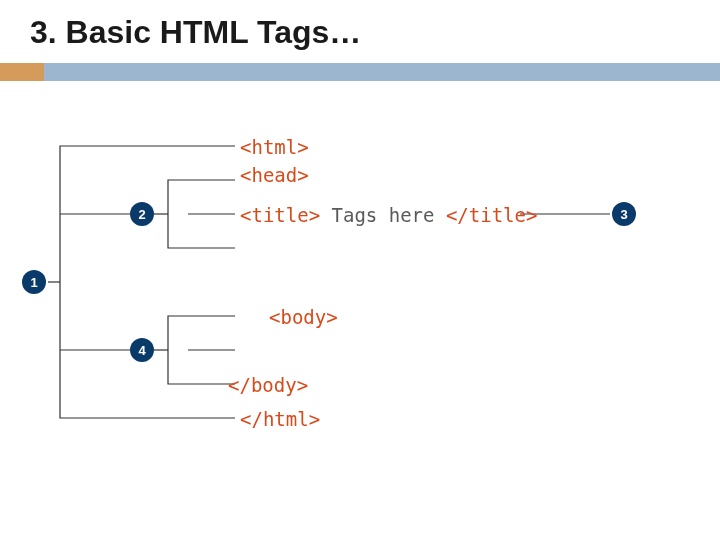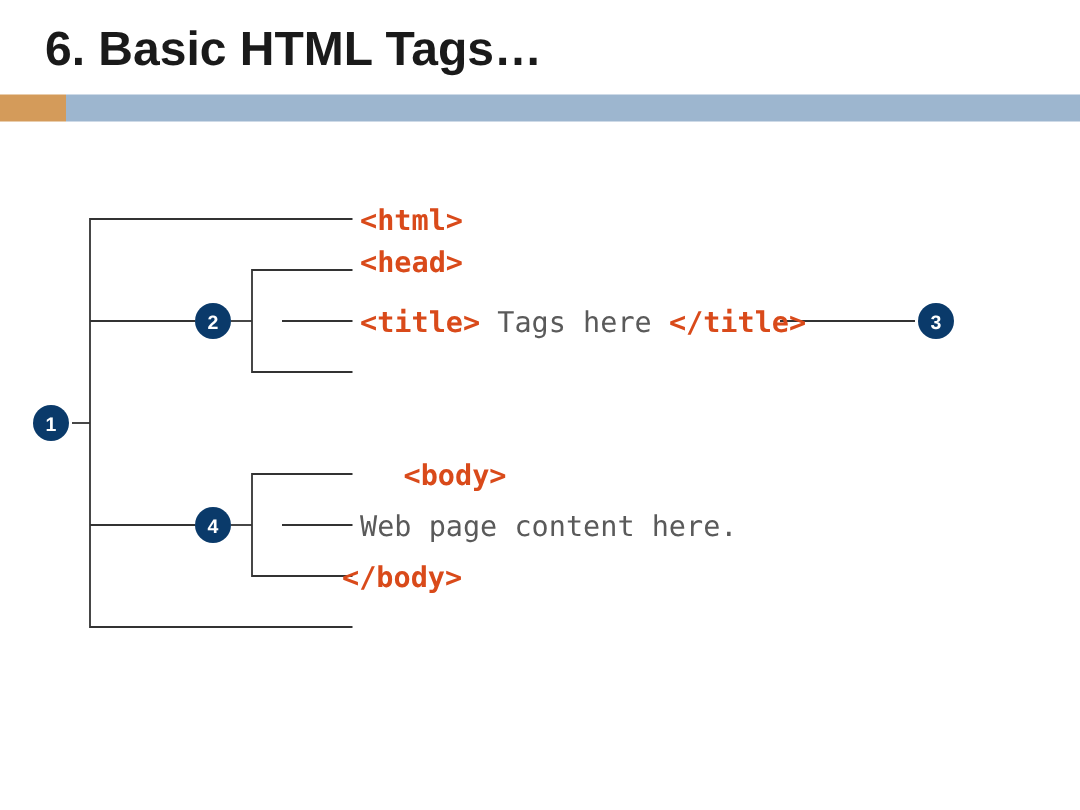--- a/index.html
+++ b/index.html
@@ -52,33 +52,33 @@
     align-items: center;
     justify-content: center;
     font-family: Arial, sans-serif;
   }
   .code-line {
     position: absolute;
     font-family: "Consolas", "Menlo", monospace;
     font-size: 19px;
     white-space: pre;
   }
-  .tag { color: #d94a1a; font-weight: bold; }
+  .tag { color: #d94a1a; }
   .content { color: #5a5a5a; }
   .svg-brackets {
     position: absolute;
     top: 0;
     left: 0;
   }
 </style>
 </head>
 <body>
 
 <div class="title-area">
-  <div class="title">6. Basic HTML Tags…</div>
+  <div class="title">3. Basic HTML Tags…</div>
 </div>
 <div class="bar-row">
   <div class="bar-orange"></div>
   <div class="bar-blue"></div>
 </div>
 
 <div class="diagram">
 
   <svg class="svg-brackets" width="620" height="310">
 
@@ -112,17 +112,17 @@
   <div class="badge" style="left:90px; top:66px;">2</div>
   <div class="badge" style="left:572px; top:66px;">3</div>
   <div class="badge" style="left:90px; top:202px;">4</div>
 
   <div class="code-line" style="left:200px; top:0px;"><span class="tag">&lt;html&gt;</span></div>
 
   <div class="code-line" style="left:200px; top:28px;"><span class="tag">&lt;head&gt;</span></div>
   <div class="code-line" style="left:200px; top:68px;"><span class="tag">&lt;title&gt;</span><span class="content"> Tags here </span><span class="tag">&lt;/title&gt;</span></div>
 
   <div class="code-line" style="left:200px; top:170px;margin-left:29px;"><span class="tag">&lt;body&gt;</span></div>
-  <div class="code-line" style="left:200px; top:204px;"><span class="content">Web page content here.</span></div>
   <div class="code-line" style="left:188px; top:238px;"><span class="tag">&lt;/body&gt;</span></div>
 
+  <div class="code-line" style="left:200px; top:272px;"><span class="tag">&lt;/html&gt;</span></div>
 
 </div>
 
 </body></html>

